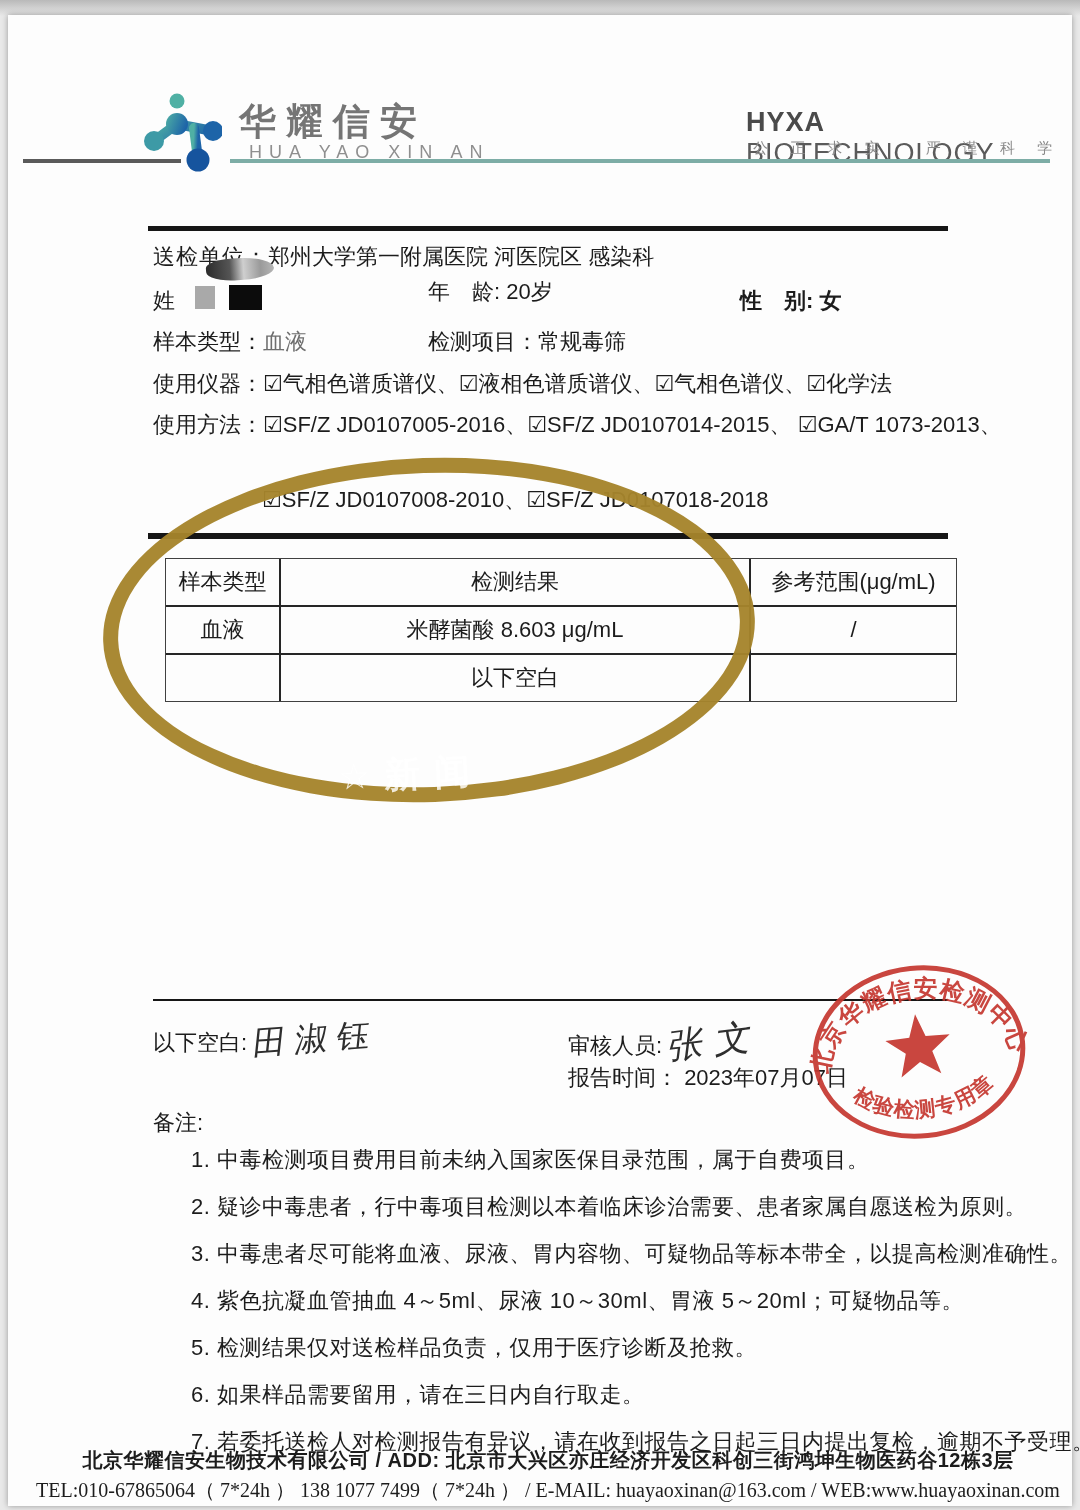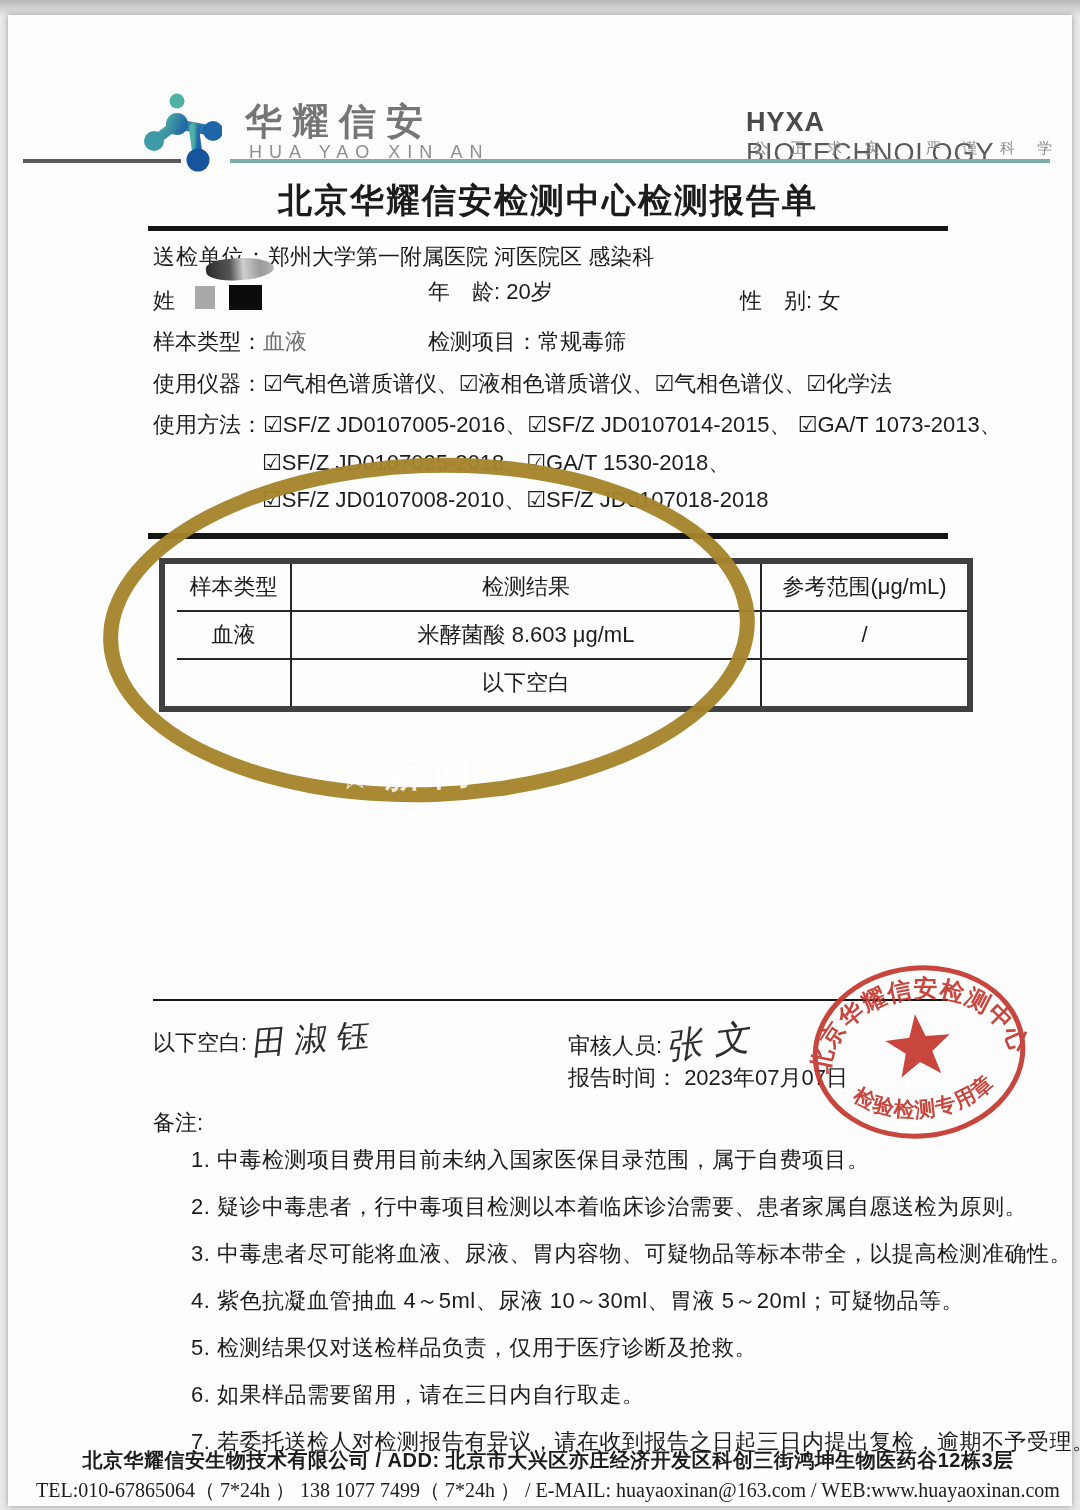--- a/index.html
+++ b/index.html
@@ -31,23 +31,23 @@
   .lbl{letter-spacing:1px;}
   .redact-smudge{
     position:absolute;width:68px;height:22px;border-radius:40% 60% 50% 50%;
     background:linear-gradient(90deg,#2b2b2b 0%,#555 35%,#cfcfcf 55%,#9a9a9a 80%,#b5b5b5 100%);
     transform:rotate(-4deg);
   }
   .redact-gray{position:absolute;width:20px;height:23px;background:#a9a9a9;}
   .redact-black{position:absolute;width:33px;height:25px;background:#0c0c0c;}
   
   .rtable{
-    position:absolute;left:151px;top:543px;width:790px;
+    position:absolute;left:157px;top:543px;width:790px;
     display:grid;grid-template-columns:115px 470px 205px;
-    border:6px solid #404040;background:transparent;padding-left:12px;
+    border:1px solid #404040;background:transparent;
   }
   .rtable .cell{
     border-right:2px solid #262626;border-bottom:2px solid #262626;
     display:flex;align-items:center;justify-content:center;
     font-size:22px;height:46px;
   }
   .rtable .cell:nth-child(3n){border-right:none;}
   .rtable .cell.last{border-bottom:none;}
   
   .gold-ellipse{
@@ -91,67 +91,63 @@
     <circle cx="39" cy="18" r="7.5" fill="#4fb0a4"></circle>
     <g stroke="url(#lg)" stroke-width="10" stroke-linecap="round" fill="none">
       <path d="M 16 58 L 39 41 L 75 48"></path>
       <path d="M 56 45 L 60 76"></path>
     </g>
     <circle cx="16" cy="58" r="10" fill="#3d9aa6"></circle>
     <circle cx="39" cy="41" r="11" fill="url(#lg)"></circle>
     <circle cx="75" cy="48" r="10" fill="#1d64a8"></circle>
     <circle cx="60" cy="77" r="11.5" fill="#16549e"></circle>
   </svg>
-  <div class="abs logo-cn" style="left:237px;top:82px;">华耀信安</div>
+  <div class="abs logo-cn" style="left:231px;top:82px;">华耀信安</div>
   <div class="abs logo-en" style="left:241px;top:127px;">HUA YAO XIN AN</div>
 
   <div class="abs brand" style="left:738px;top:92px;">
     <b>HYXA</b><span> BIOTECHNOLOGY</span>
   </div>
   <div class="abs slogan" style="left:745px;top:124px;">公 正 求 实　 严 谨 科 学</div>
 
   <div class="dark-line" style="left:15px;top:144px;width:158px;"></div>
   <div class="teal-line" style="left:222px;top:144px;width:820px;"></div>
 
-  <div class="abs title" style="left:140px;top:163px;">北京华耀信安检测中心检测报告单</div>
   <div class="hline" style="left:140px;top:211px;width:800px;height:5px;"></div>
 
   <div class="abs row" style="left:145px;top:227px;">
     <span class="lbl">送检单位：</span><span>郑州大学第一附属医院 河医院区 感染科</span>
   </div>
   <div class="redact-smudge" style="left:198px;top:243px;"></div>
 
   <div class="abs row" style="left:145px;top:271px;">
     <span>姓</span>
   </div>
   <div class="redact-gray" style="left:187px;top:271px;"></div>
   <div class="redact-black" style="left:221px;top:270px;"></div>
   <div class="abs row" style="left:420px;top:262px;">
     <span>年　龄: </span><span>20岁</span>
   </div>
-  <div class="abs row" style="left:732px;top:271px;">
+  <div class="abs row" style="left:732px;top:271px;font-weight:bold;">
     <span>性　别: </span><span>女</span>
   </div>
 
   <div class="abs row" style="left:145px;top:312px;">
     <span>样本类型：</span><span style="color:#6e6e6e;">血液</span>
   </div>
   <div class="abs row" style="left:420px;top:312px;">
     <span>检测项目：</span><span>常规毒筛</span>
   </div>
 
   <div class="abs row" style="left:145px;top:354px;">
     <span>使用仪器：</span><span>☑气相色谱质谱仪、☑液相色谱质谱仪、☑气相色谱仪、☑化学法</span>
   </div>
 
   <div class="abs row" style="left:145px;top:395px;">
     <span>使用方法：</span><span>☑SF/Z JD0107005-2016、☑SF/Z JD0107014-2015、 ☑GA/T 1073-2013、</span>
-  </div>
-  <div class="abs row" style="left:254px;top:433px;">
-    <span>☑SF/Z JD0107025-2018、☑GA/T 1530-2018、</span>
   </div>
   <div class="abs row" style="left:254px;top:470px;">
     <span>☑SF/Z JD0107008-2010、☑SF/Z JD0107018-2018</span>
   </div>
 
   <div class="hline" style="left:140px;top:518px;width:800px;height:6px;"></div>
 
   <div class="rtable">
     <div class="cell" style="font-weight:500;">样本类型</div>
     <div class="cell" style="font-weight:500;">检测结果</div>

